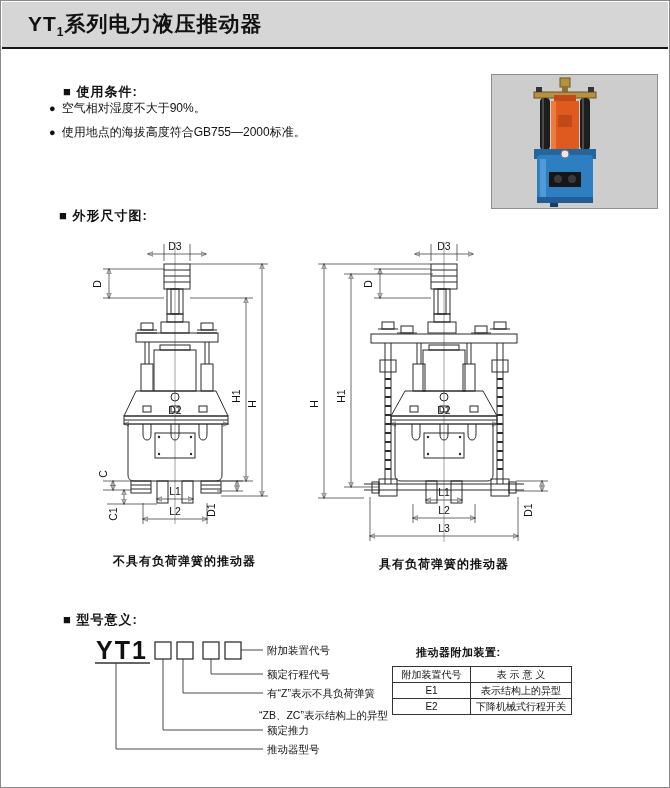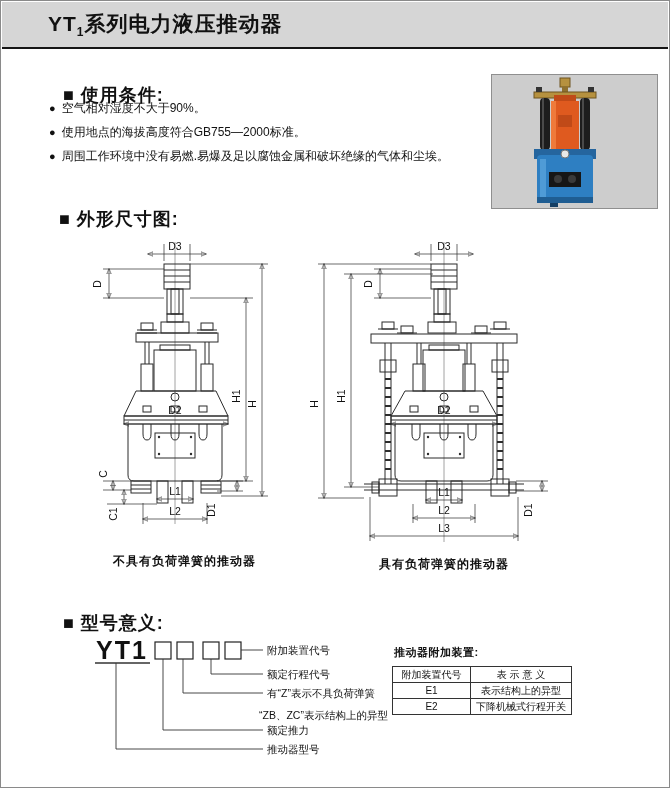--- a/index.html
+++ b/index.html
@@ -1,57 +1,56 @@
 <!DOCTYPE html>
 <html><head>
 <meta charset="utf-8">
 <style>
 *{margin:0;padding:0;box-sizing:border-box}
 html,body{width:670px;height:788px}
 body{position:relative;background:#fff;font-family:"Liberation Sans","DejaVu Sans",sans-serif;color:#111}
 #page{position:absolute;inset:0;border:1px solid #8a8a8a;background:#fff;overflow:hidden}
-#titlebar{position:absolute;left:1px;top:1px;width:666px;height:47px;background:#d6d6d6;border-bottom:2px solid #161616;display:flex;align-items:center;padding-left:46px}
+#titlebar{position:absolute;left:1px;top:1px;width:666px;height:47px;background:#d6d6d6;border-bottom:2px solid #161616;display:flex;align-items:center;padding-left:26px}
 #titlebar .t{font-size:21px;font-weight:600;letter-spacing:1px}
 #titlebar sub{font-size:12px;font-weight:600}
-.sec{position:absolute;font-size:18px;font-weight:bold;letter-spacing:1px}
+.sec{position:absolute;font-size:13px;font-weight:bold;letter-spacing:1px}
 #usage-list{position:absolute;left:48px;top:97px;list-style:none;font-size:12px}
 #usage-list li{height:24px;line-height:20px}
 #usage-list .b{margin-right:6px;font-size:11px}
 #photo-box{position:absolute;left:490px;top:73px;width:167px;height:135px;border:1px solid #8f8f8f;background:#cdcdcd}
 .cap{position:absolute;font-size:12px;font-weight:bold;letter-spacing:1px}
 .dw line,.dw rect,.dw path,.dw polygon,.dw circle{stroke:#2b2b2b;fill:none;stroke-width:1}
 .dw .thin{stroke-width:.7}
 .dw .ctr{stroke-width:.55;stroke:#555}
 .dw .coil{stroke-width:6;stroke-dasharray:2 7}
 .dw text{fill:#111;stroke:none;font-size:10.5px;font-family:"Liberation Sans","DejaVu Sans",sans-serif}
 .dw .arr{fill:#2b2b2b;stroke:none}
 #model-svg text.code{font-size:25px;font-weight:bold;letter-spacing:2px;fill:#111}
 #model-svg text.lbl{font-size:10.5px;fill:#111}
 #model-svg line{stroke:#333;stroke-width:.9;fill:none}
 #model-svg rect{stroke:#222;stroke-width:1.2;fill:none}
 #attach{position:absolute;left:391px;top:644px;width:182px}
-#attach .tt{font-size:11px;font-weight:bold;letter-spacing:.5px;margin-left:2px}
+#attach .tt{font-size:11px;font-weight:bold;letter-spacing:.5px;margin-left:24px}
 #attach table{border-collapse:collapse;margin-top:6px;width:180px;table-layout:fixed}
 #attach td,#attach th{border:1px solid #333;font-size:10px;font-weight:normal;text-align:center;height:16px;padding:0}
 #attach col.c1{width:78px}
 </style>
 </head>
 <body>
 
 <div id="page">
 
   <div id="titlebar">
     <div class="t"><span>YT</span><sub>1</sub><span>系列电力液压推动器</span></div>
   </div>
 
   <div class="sec" style="left:62px;top:82px">■ 使用条件:</div>
   <ul id="usage-list">
     <li><span class="b">●</span><span>空气相对湿度不大于90%。</span></li>
     <li><span class="b">●</span><span>使用地点的海拔高度符合GB755—2000标准。</span></li>
-    <li><span class="b">●</span><span>周围工作环境中没有易燃.易爆及足以腐蚀金属和破坏绝缘的气体和尘埃。</span></li>
   </ul>
 
   <div id="photo-box">
     <svg width="165" height="133" viewBox="0 0 165 133">
       <rect x="0" y="0" width="165" height="133" fill="#cdcdcd"></rect>
 
       <rect x="68" y="3" width="10" height="9" fill="#b6913f" stroke="#6e5420"></rect>
       <rect x="70" y="12" width="6" height="6" fill="#8f7130"></rect>
 
       <rect x="42" y="17" width="62" height="6" fill="#b6913f" stroke="#6e5420"></rect>

